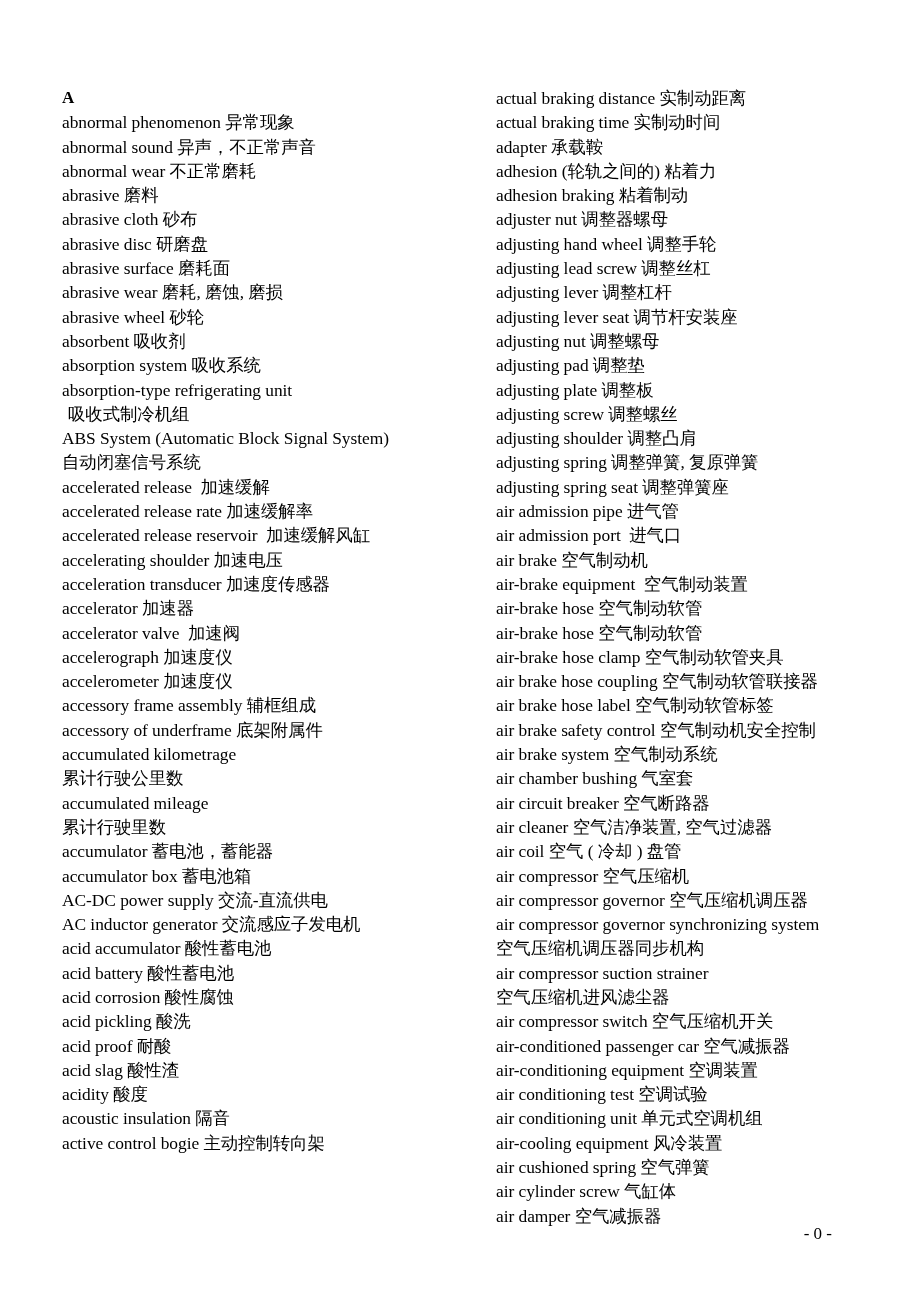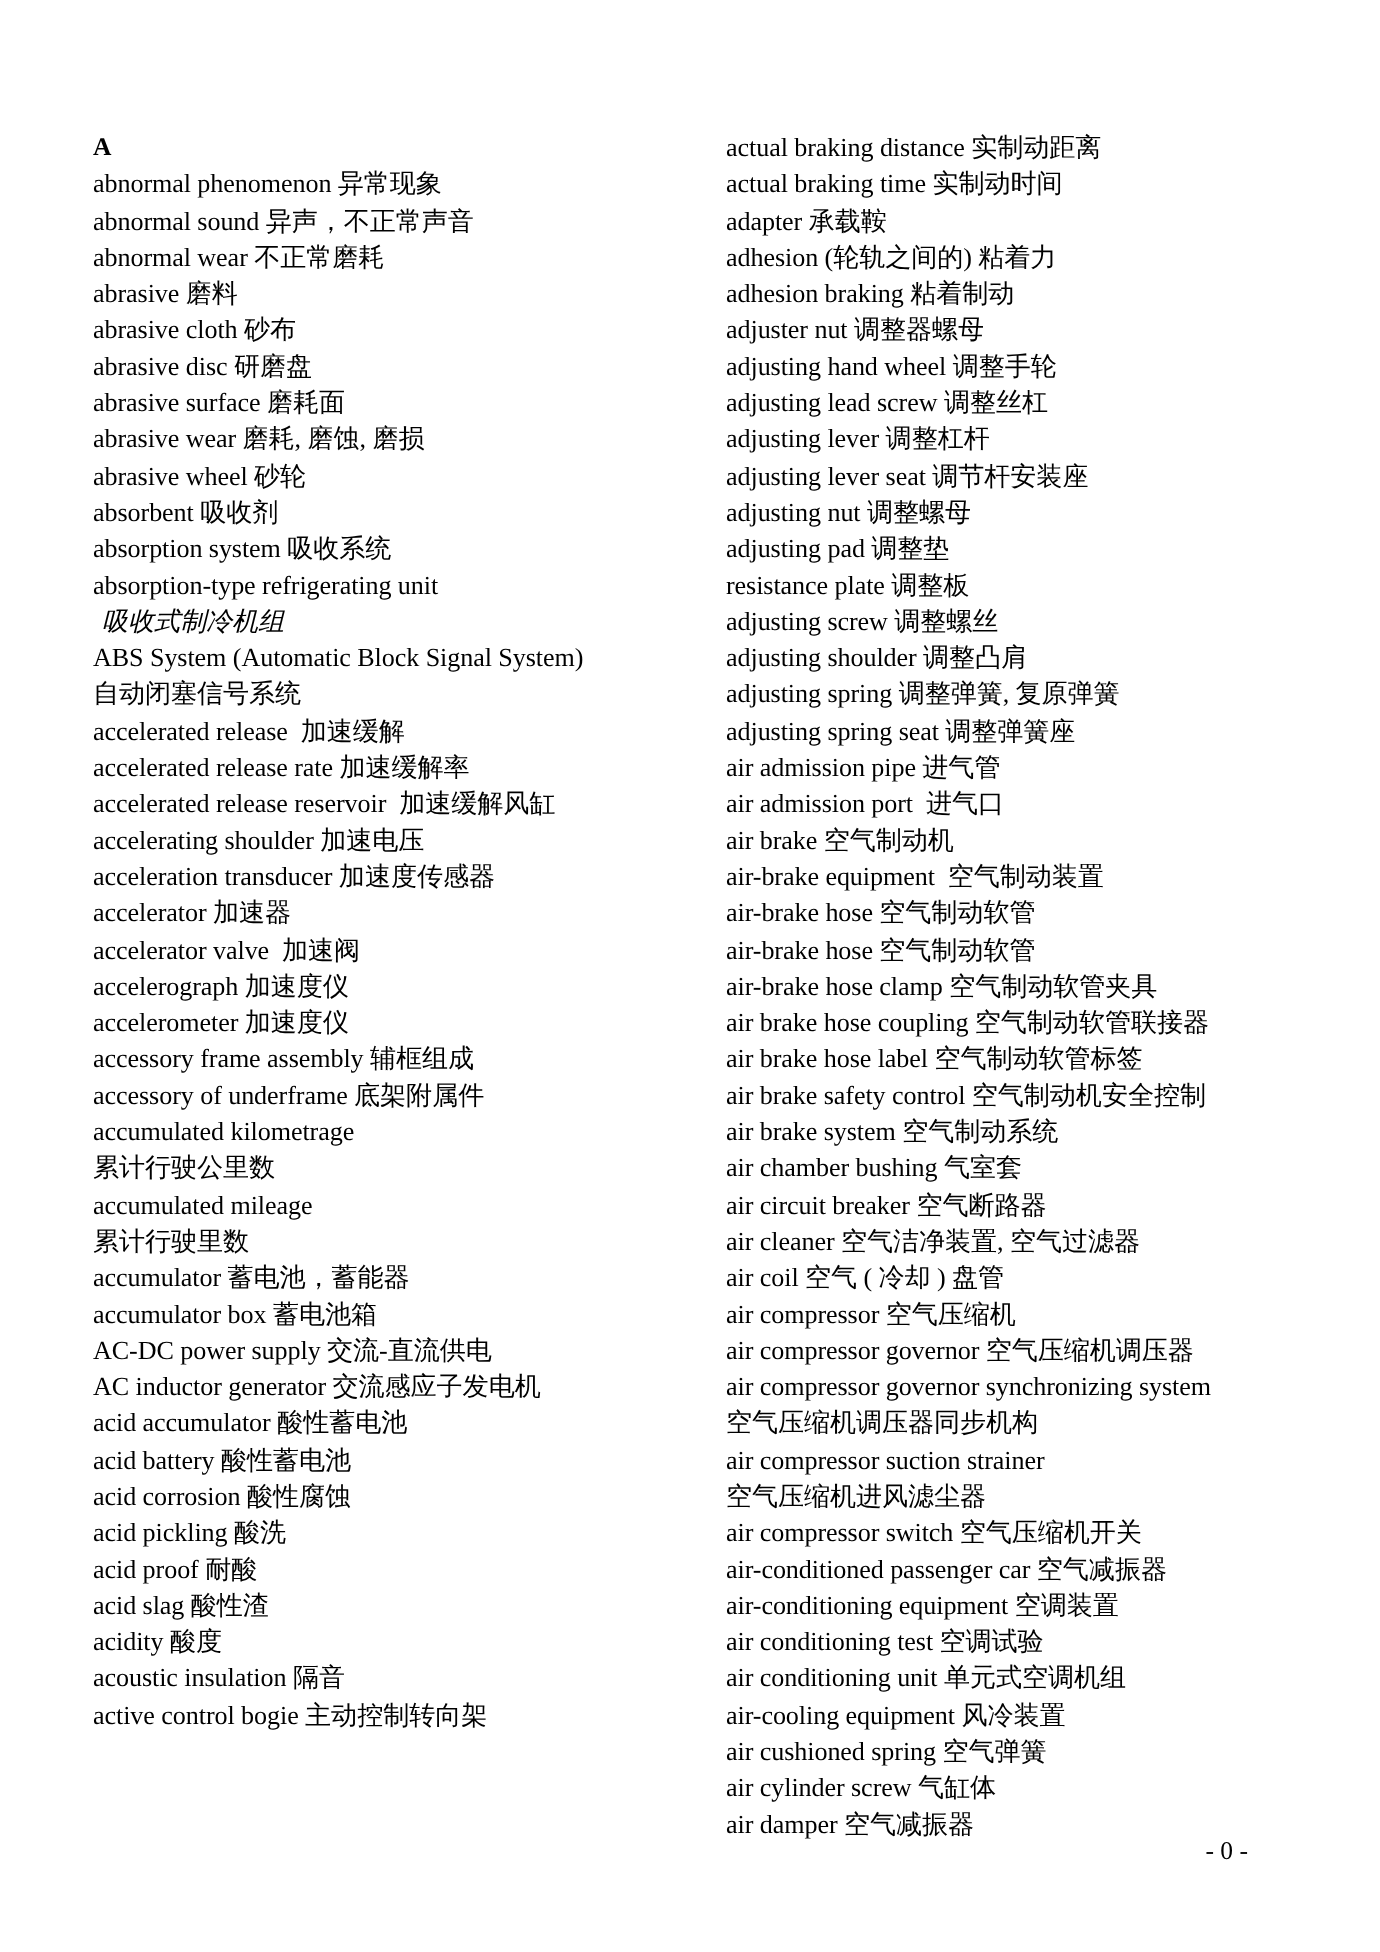--- a/index.html
+++ b/index.html
@@ -26,42 +26,41 @@
     left: 0;
     width: 920px;
     height: 1140px;
   }
   .column {
     position: absolute;
     top: 0;
     width: 420px;
   }
   .column-left  { left: 62px; }
-  .column-right { left: 484px; }
+  .column-right { left: 496px; }
 
   .section-heading {
     font-family: "Liberation Serif", "DejaVu Serif", serif;
     font-weight: bold;
     font-size: 17px;
     line-height: 24.3px;
     letter-spacing: 0;
     white-space: pre;
   }
   .entry {
     font-family: "Liberation Serif", "DejaVu Serif", serif;
     font-weight: normal;
     font-size: 17.4px;
     line-height: 24.3px;
     white-space: pre;
     letter-spacing: -0.05px;
   }
   
   .entry.indent {
     padding-left: 6px;
-    font-style: italic;
   }
   .page-number {
     position: absolute;
     left: 0;
     top: 1222px;
     width: 920px;
     text-align: right;
     padding-right: 88px;
     box-sizing: border-box;
     font-family: "Liberation Serif", "DejaVu Serif", serif;
@@ -133,21 +132,21 @@
           <div class="entry">adapter 承载鞍</div>
           <div class="entry">adhesion (轮轨之间的) 粘着力</div>
           <div class="entry">adhesion braking 粘着制动</div>
           <div class="entry">adjuster nut 调整器螺母</div>
           <div class="entry">adjusting hand wheel 调整手轮</div>
           <div class="entry">adjusting lead screw 调整丝杠</div>
           <div class="entry">adjusting lever 调整杠杆</div>
           <div class="entry">adjusting lever seat 调节杆安装座</div>
           <div class="entry">adjusting nut 调整螺母</div>
           <div class="entry">adjusting pad 调整垫</div>
-          <div class="entry">resistance plate 调整板</div>
+          <div class="entry">adjusting plate 调整板</div>
           <div class="entry">adjusting screw 调整螺丝</div>
           <div class="entry">adjusting shoulder 调整凸肩</div>
           <div class="entry">adjusting spring 调整弹簧, 复原弹簧</div>
           <div class="entry">adjusting spring seat 调整弹簧座</div>
           <div class="entry">air admission pipe 进气管</div>
           <div class="entry">air admission port  进气口</div>
           <div class="entry">air brake 空气制动机</div>
           <div class="entry">air-brake equipment  空气制动装置</div>
           <div class="entry">air-brake hose 空气制动软管</div>
           <div class="entry">air-brake hose 空气制动软管</div>

